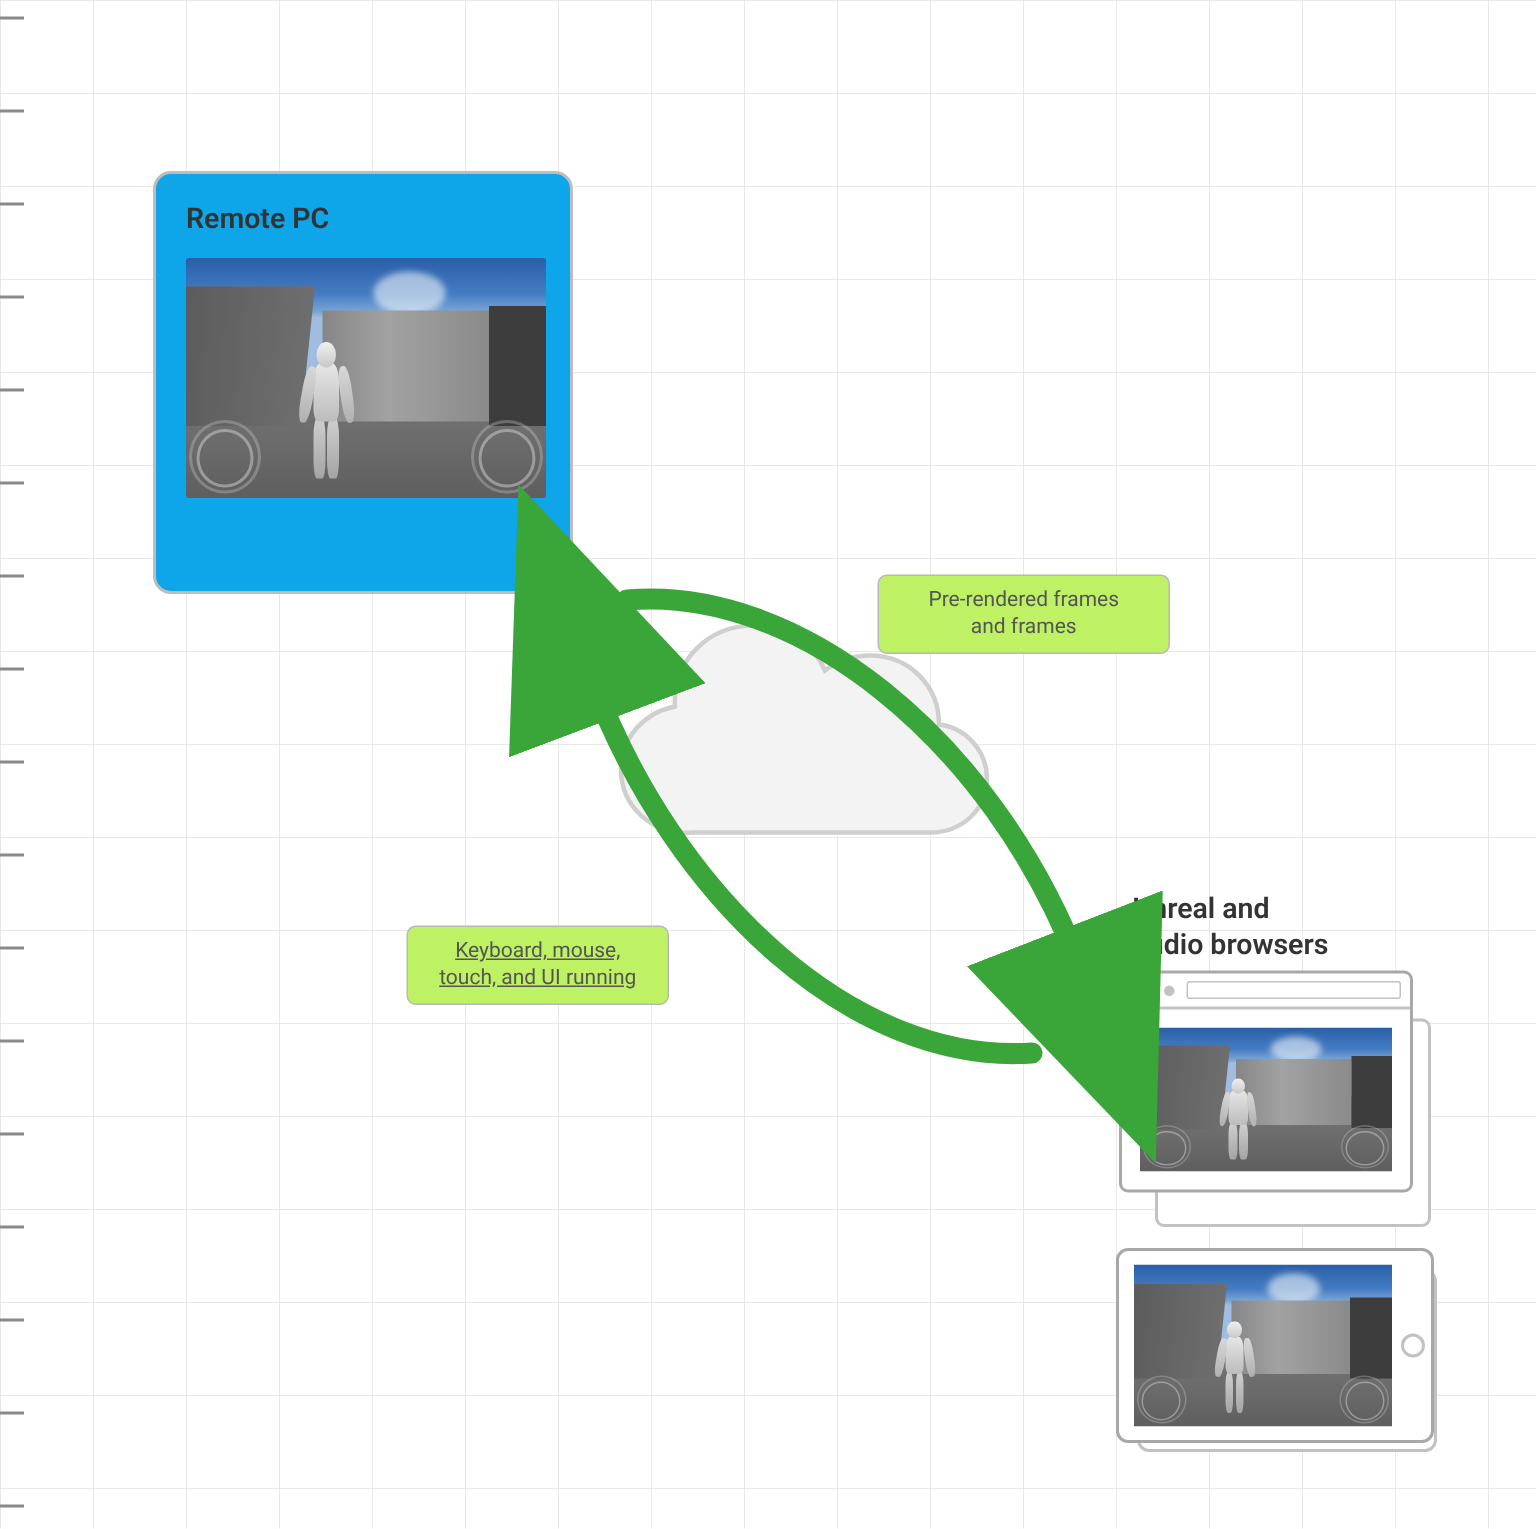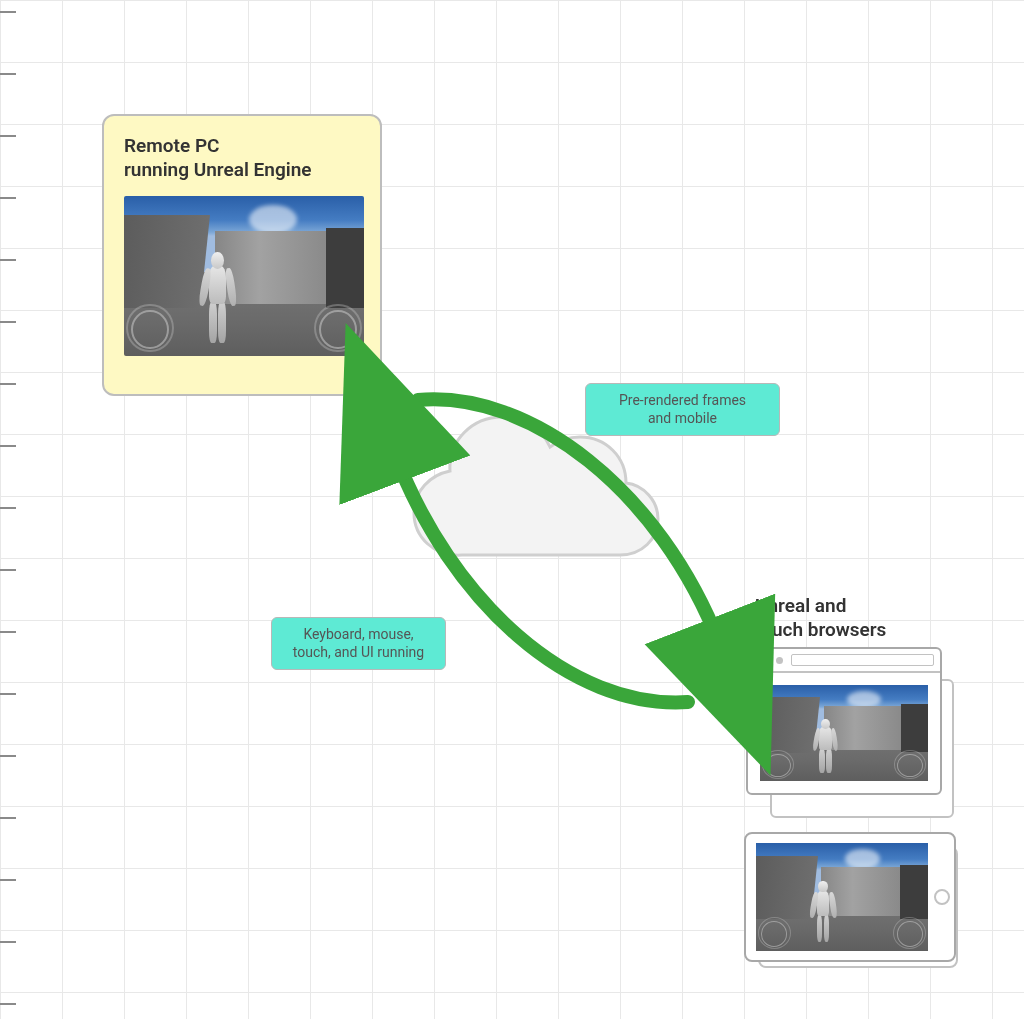--- a/index.html
+++ b/index.html
@@ -33,21 +33,21 @@
     background: #8a8a8a;
   }
 
   
   .remote-box {
     position: absolute;
     left: 102px;
     top: 114px;
     width: 280px;
     height: 282px;
-    background: #fef9c3;
+    background: #0ea5e9;
     border: 2px solid #bdbdbd;
     border-radius: 12px;
     box-sizing: border-box;
     padding: 18px 20px 14px 20px;
   }
   .remote-title {
     font-size: 19px;
     font-weight: 600;
     color: #333333;
     line-height: 1.25;
@@ -57,38 +57,39 @@
     width: 240px;
     height: 160px;
     position: relative;
     overflow: hidden;
     border-radius: 2px;
   }
 
   
   .label-box {
     position: absolute;
-    background: #5eead4;
+    background: #bef264;
     border: 1px solid #b8b8b8;
     border-radius: 6px;
     font-size: 14px;
     color: #555555;
     text-align: center;
     padding: 8px 14px;
     line-height: 1.25;
   }
   .label-frames {
     left: 585px;
     top: 383px;
     width: 165px;
   }
   .label-events {
     left: 271px;
     top: 617px;
     width: 145px;
+    text-decoration: underline;
   }
 
   
   .clients-title {
     position: absolute;
     left: 755px;
     top: 594px;
     font-size: 19px;
     font-weight: 600;
     color: #333333;
@@ -353,21 +354,20 @@
     <div class="tick" style="top:755px"></div>
     <div class="tick" style="top:817px"></div>
     <div class="tick" style="top:879px"></div>
     <div class="tick" style="top:941px"></div>
     <div class="tick" style="top:1003px"></div>
   </div>
 
   <div class="remote-box">
     <div class="remote-title">
       <span>Remote PC</span><br>
-      <span>running Unreal Engine</span>
     </div>
     <div class="game-screenshot">
       <div class="scene">
         <div class="sky"></div>
           <div class="cloud-spot"></div>
         <div class="ground"></div>
         <div class="wall-left"></div>
           <div class="wall-mid"></div>
           <div class="wall-right"></div>
         <div class="robot">
@@ -381,30 +381,30 @@
         <div class="ring l1"></div>
           <div class="ring l2"></div>
         <div class="ring r1"></div>
           <div class="ring r2"></div>
       </div>
     </div>
   </div>
 
   <div class="label-box label-frames">
     <span>Pre-rendered frames</span><br>
-    <span>and mobile</span>
+    <span>and frames</span>
   </div>
   <div class="label-box label-events">
     <span>Keyboard, mouse,</span><br>
     <span>touch, and UI running</span>
   </div>
 
   <div class="clients-title">
     <span>Unreal and</span><br>
-    <span>touch browsers</span>
+    <span>audio browsers</span>
   </div>
 
   <div class="browser-wrap">
     <div class="browser-frame-back"></div>
     <div class="browser-frame-front">
       <div class="browser-toolbar">
         <div class="dot"></div>
         <div class="dot"></div>
         <div class="dot"></div>
         <div class="addrbar"></div>

